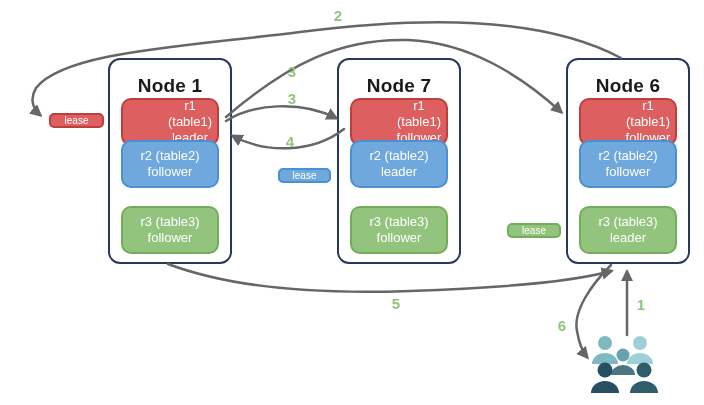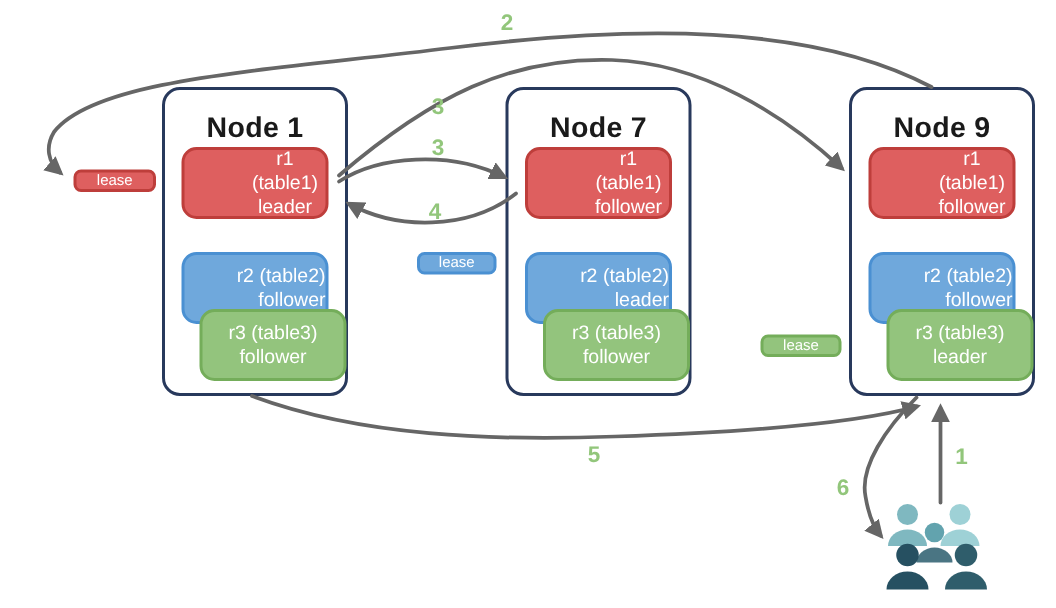--- a/index.html
+++ b/index.html
@@ -20,21 +20,21 @@
   .node-title {
     margin-top:15px; text-align:center; font-weight:bold; font-size:19px;
     color:var(--node_title_color); letter-spacing:0.2px;
   }
   .range {
     position:absolute; left:11px; width:98px; height:48px; box-sizing:border-box;
     border:2px solid; border-radius:10px; color:var(--text_on_color);
     font-size:13px; line-height:16px; text-align:center;
     display:flex; flex-direction:column; justify-content:center;
   }
-  .range.pos1 { top:38px;padding-left:40px; } .range.pos2 { top:108px;align-items:flex-end; } .range.pos3 { top:146px;margin-left:12px; }
+  .range.pos1 { top:38px;padding-left:40px; } .range.pos2 { top:80px; } .range.pos3 { top:146px; }
   .range.red   { background:var(--red-fill);   border-color:var(--red-border); }
   .range.blue  { background:var(--blue-fill);  border-color:var(--blue-border); }
   .range.green { background:var(--green-fill); border-color:var(--green-border); }
 
   .lease {
     position:absolute; height:15px; box-sizing:border-box; z-index:2;
     border:2px solid; border-radius:5px; color:var(--text_on_color);
     font-size:10px; display:flex; align-items:center; justify-content:center;
   }
   .lease.red   { left:49px;  top:113px; width:55px; background:var(--red-fill);   border-color:var(--red-border); }
@@ -109,21 +109,21 @@
       <span>r2 (table2)</span>
       <span>leader</span>
     </div>
     <div class="range pos3 green">
       <span>r3 (table3)</span>
       <span>follower</span>
     </div>
   </div>
 
   <div class="node" style="left:566px">
-    <div class="node-title">Node 9</div>
+    <div class="node-title">Node 6</div>
     <div class="range pos1 red">
       <span>r1 (table1)</span>
       <span>follower</span>
     </div>
     <div class="range pos2 blue">
       <span>r2 (table2)</span>
       <span>follower</span>
     </div>
     <div class="range pos3 green">
       <span>r3 (table3)</span>

